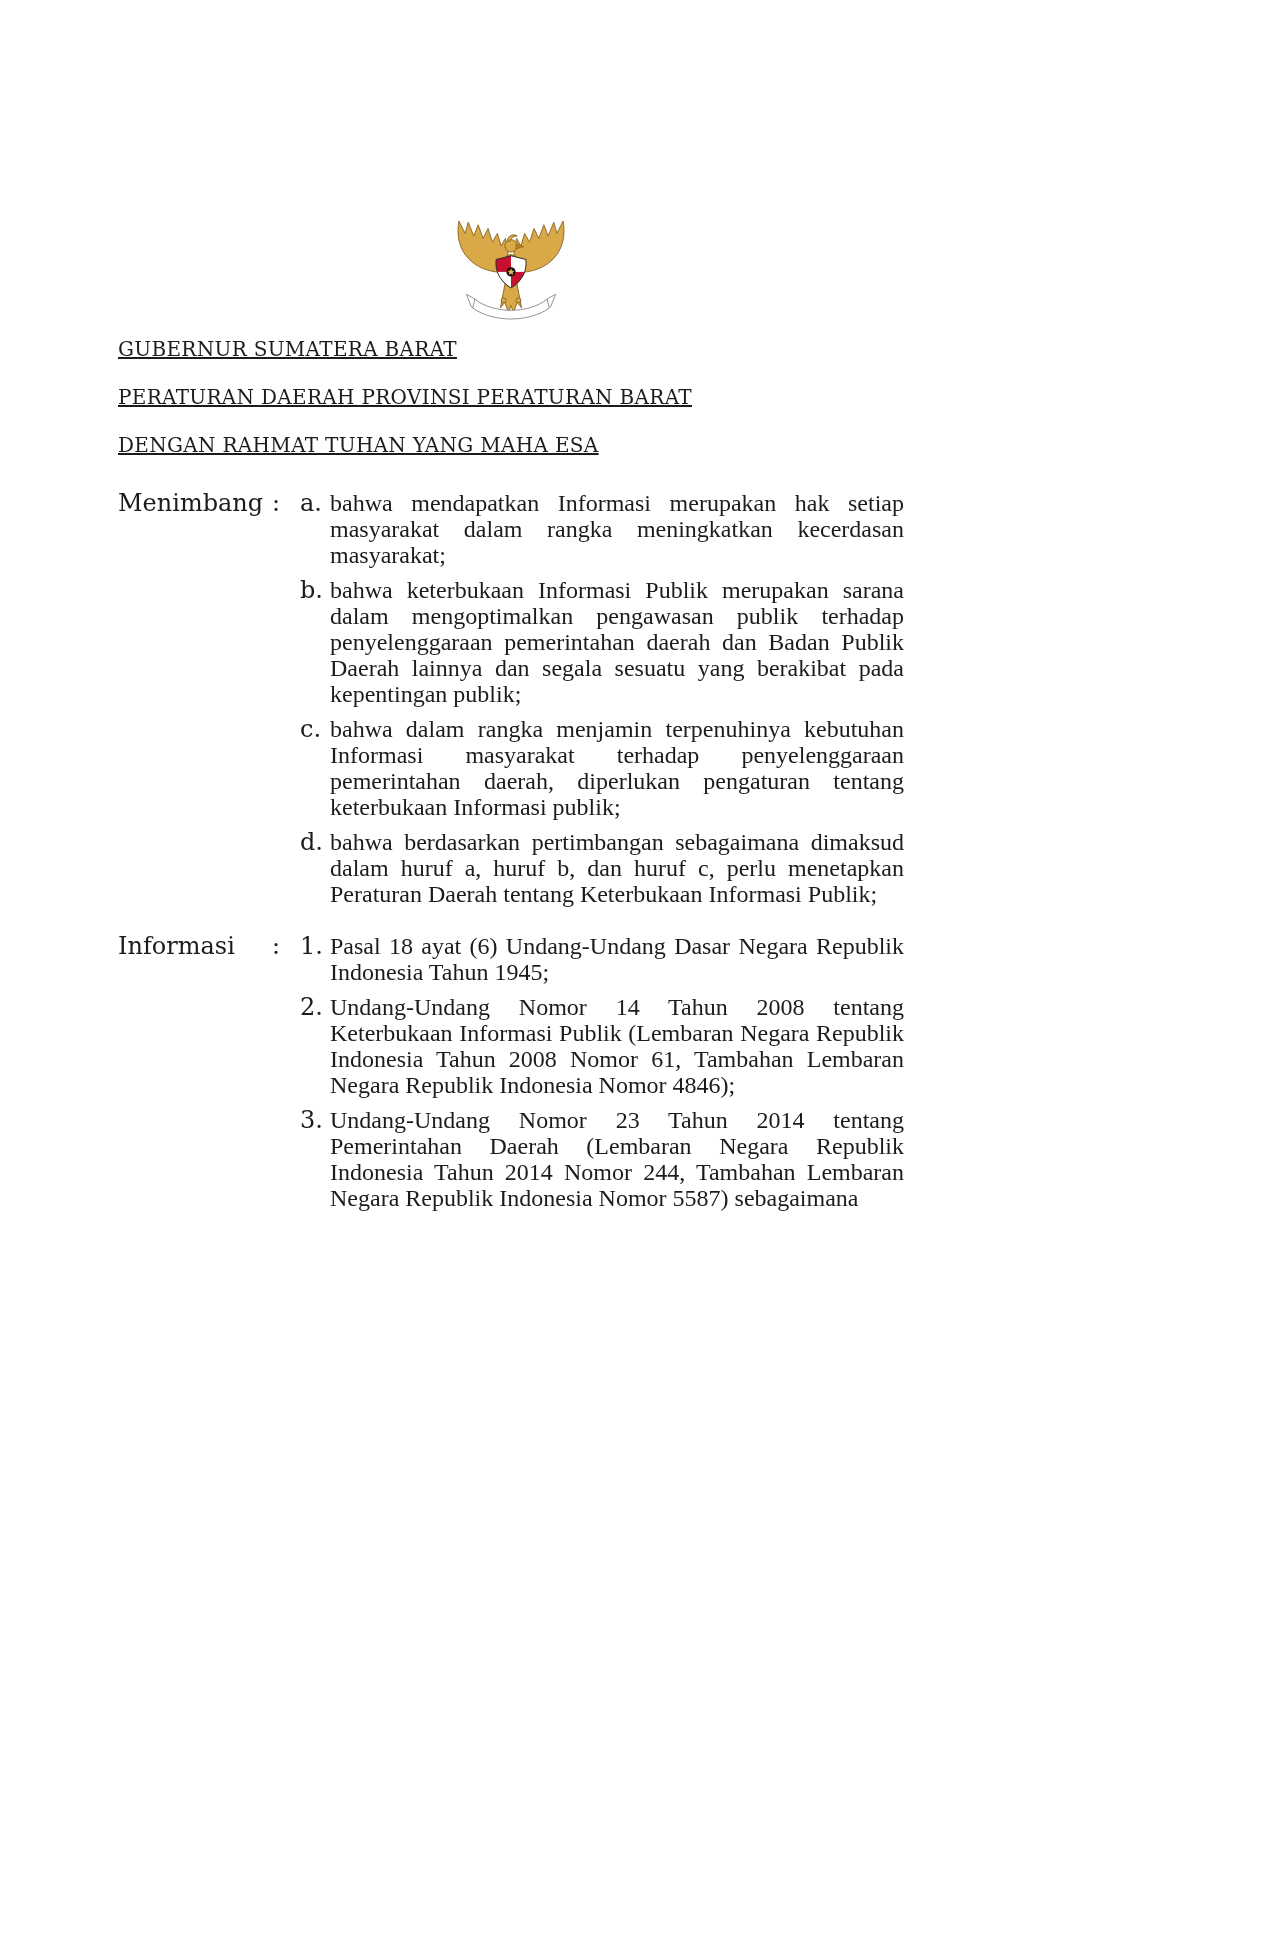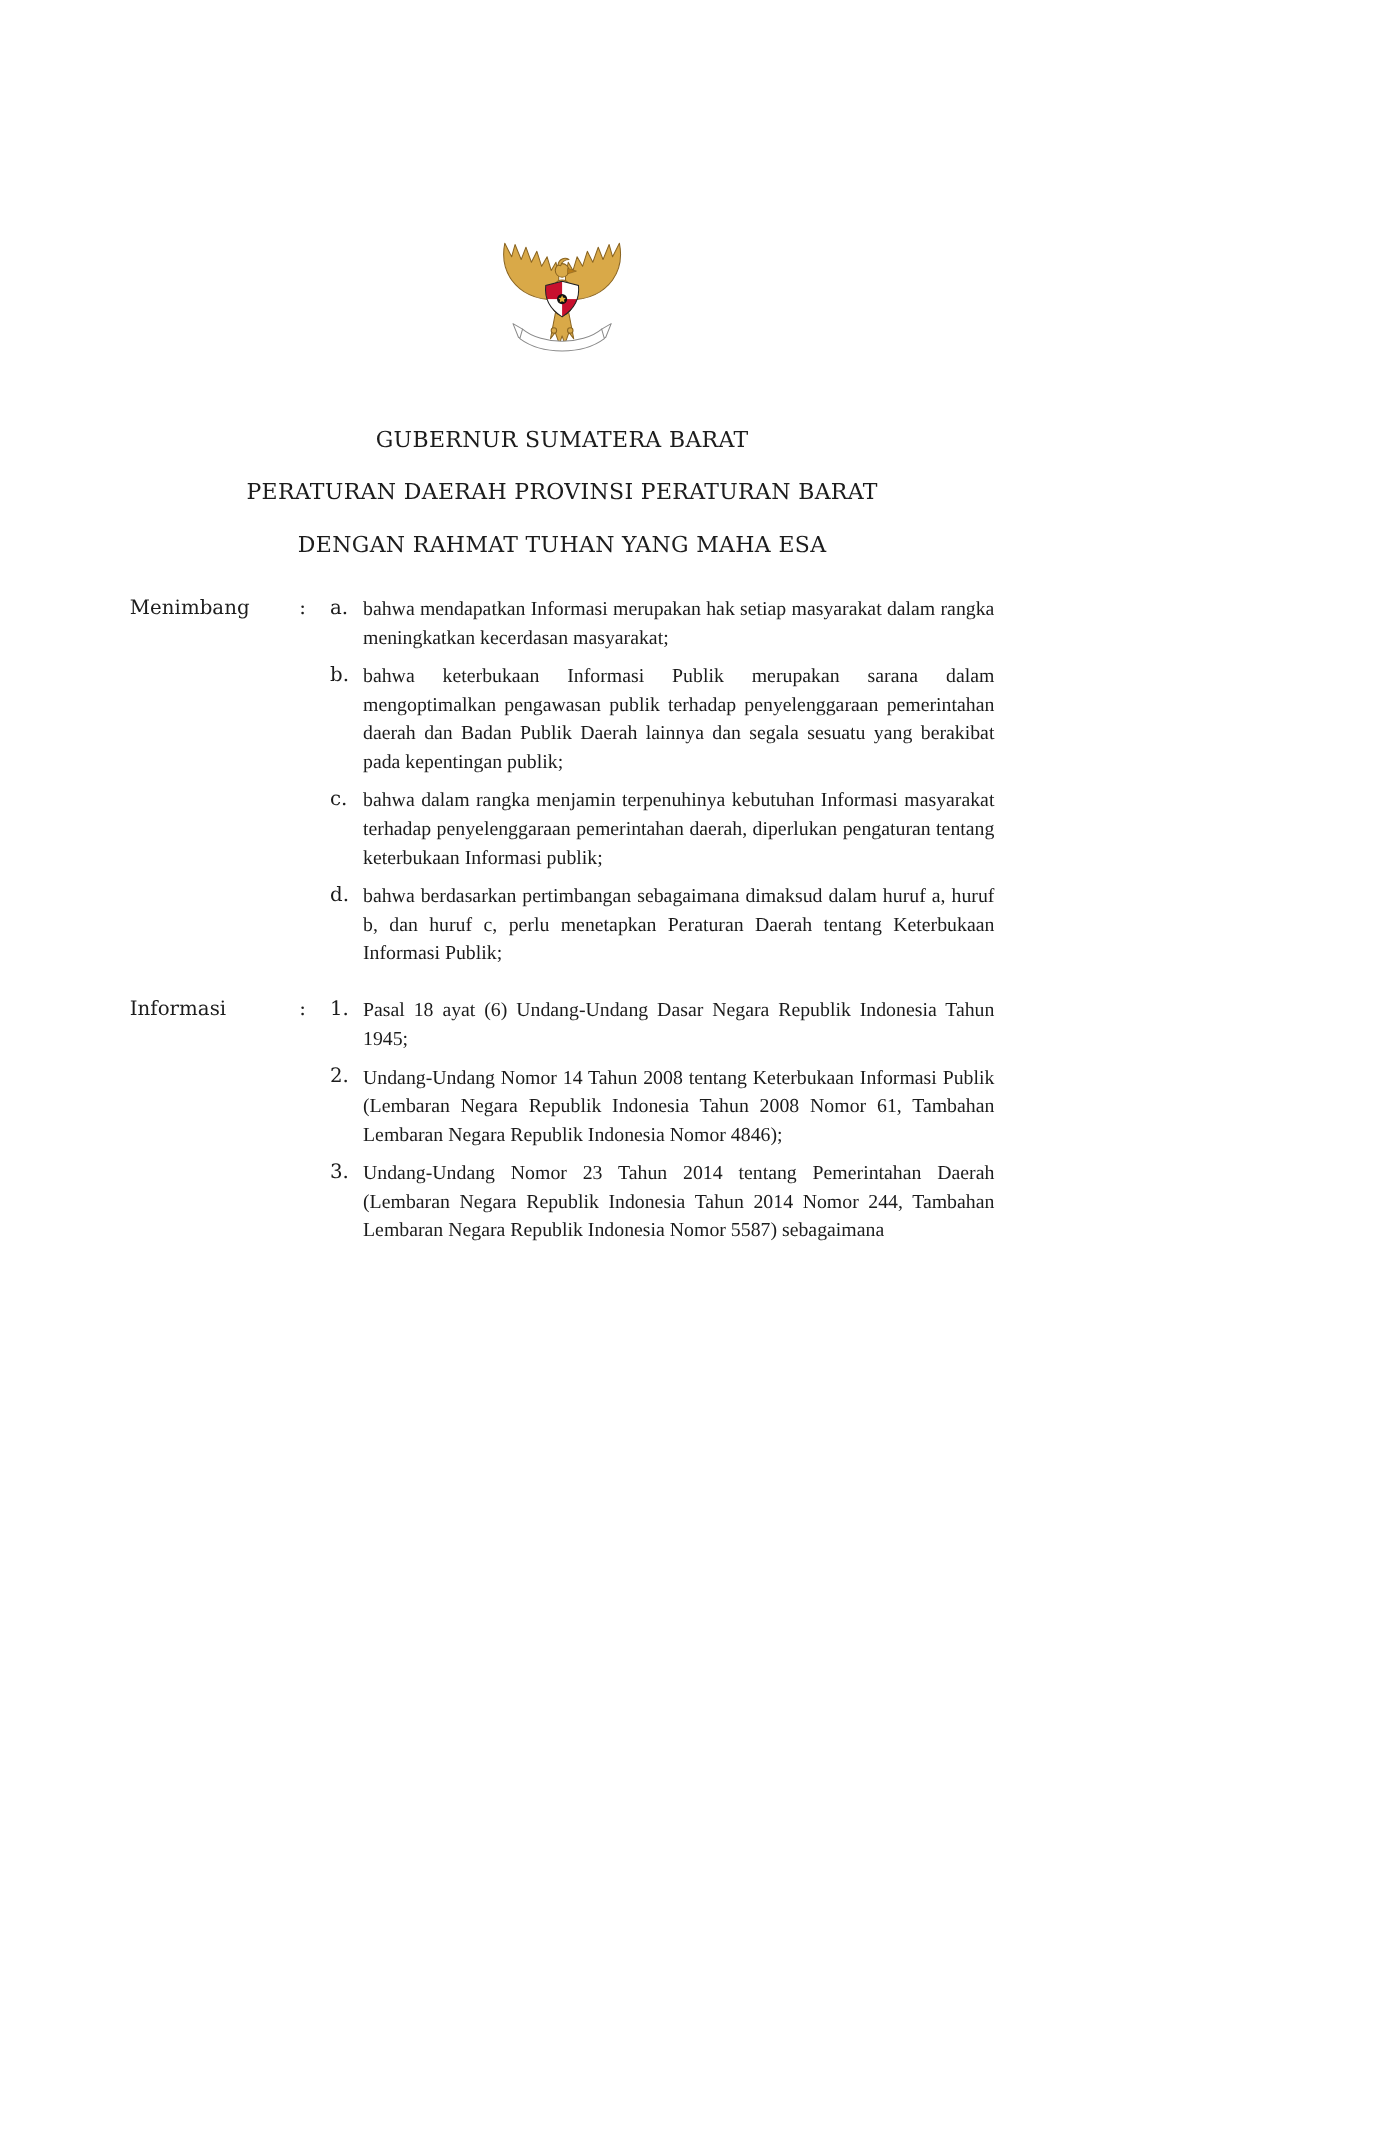--- a/index.html
+++ b/index.html
@@ -18,33 +18,32 @@
     top: 0;
     width: 786px;
   }
   .emblem {
     margin: 196px auto 0 auto;
     width: 124px;
     height: 140px;
   }
   .emblem svg { display: block; width: 100%; height: 100%; }
   .headings {
-    margin-top: 50px;
-    text-align: center;
+    text-decoration: underline;
   }
   .heading {
     font-size: 20px;
     line-height: 26px;
     margin-bottom: 22px;
     letter-spacing: 0.3px;
     white-space: pre-wrap;
   }
   .section {
     display: flex;
-    font-size: 18px;
+    font-size: 24px;
     line-height: 26px;
   }
   .section-menimbang { margin-top: 32px; }
   .section-mengingat { margin-top: 26px; }
   .sec-label { width: 154px; flex: none; }
   .sec-colon { width: 28px; flex: none; }
   .items { width: 604px; flex: none; }
   .item { display: flex; margin-bottom: 9px; }
   .item:last-child { margin-bottom: 0; }
   .item-marker { width: 30px; flex: none; }

